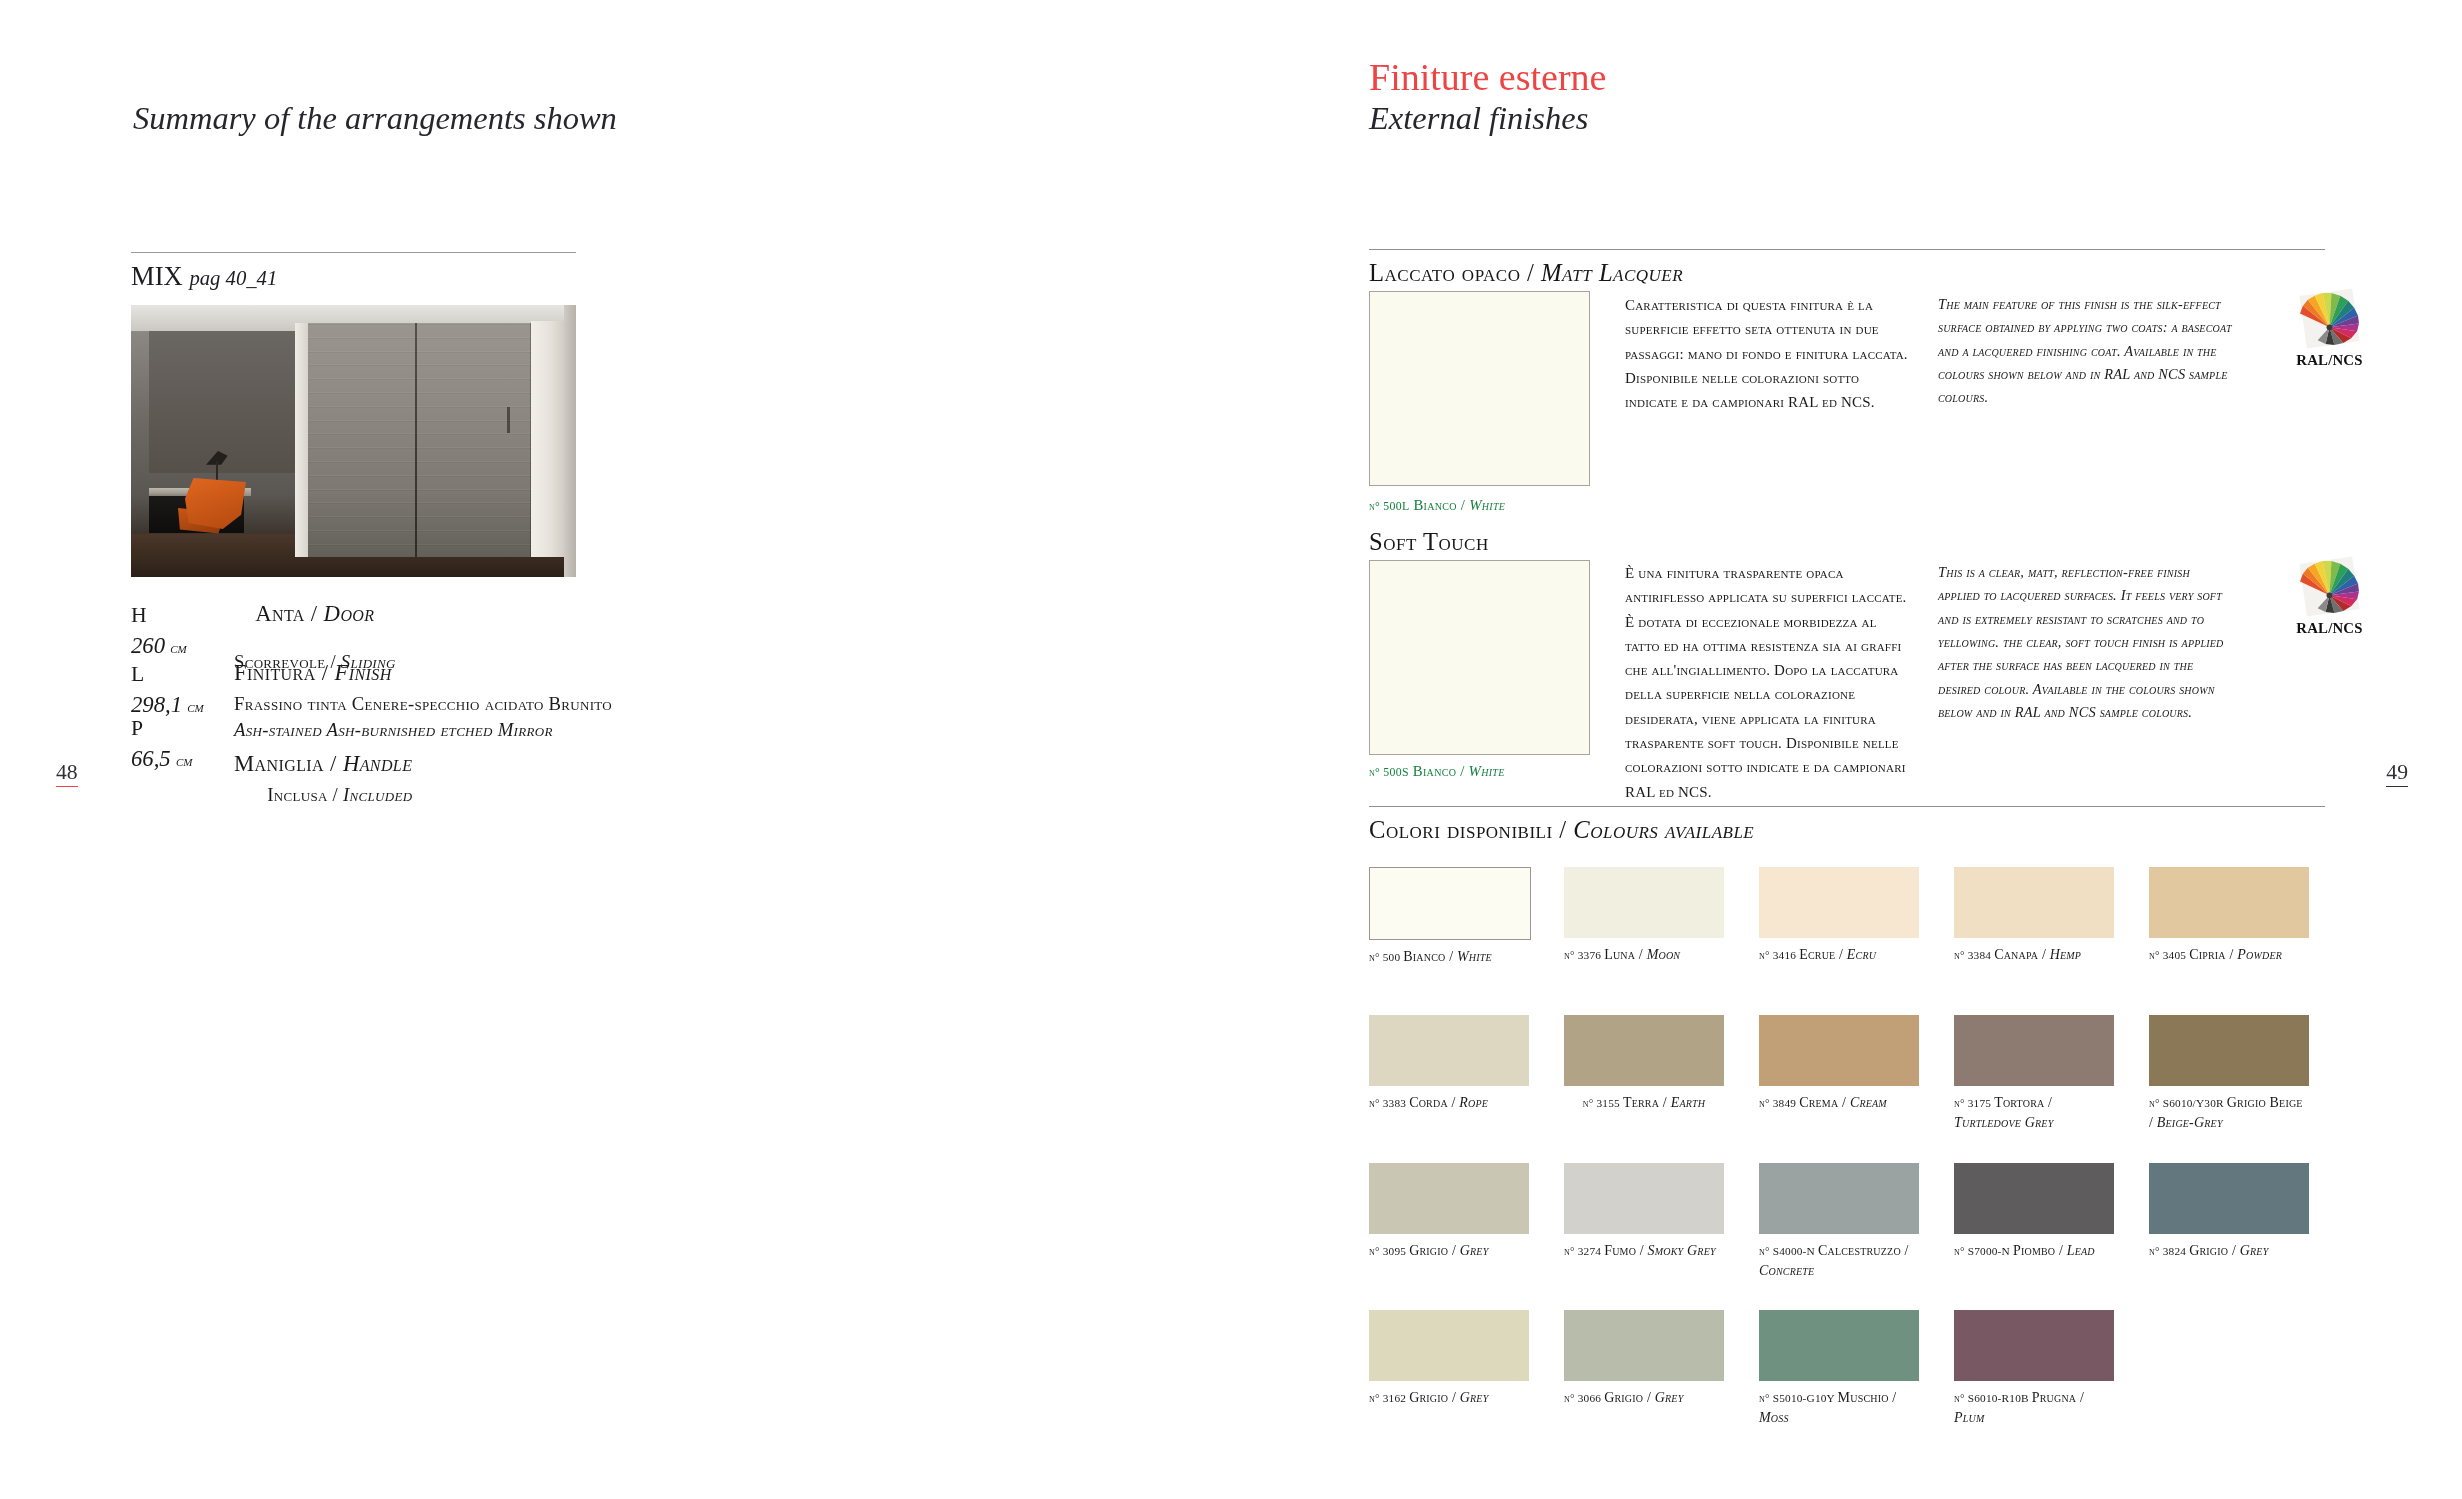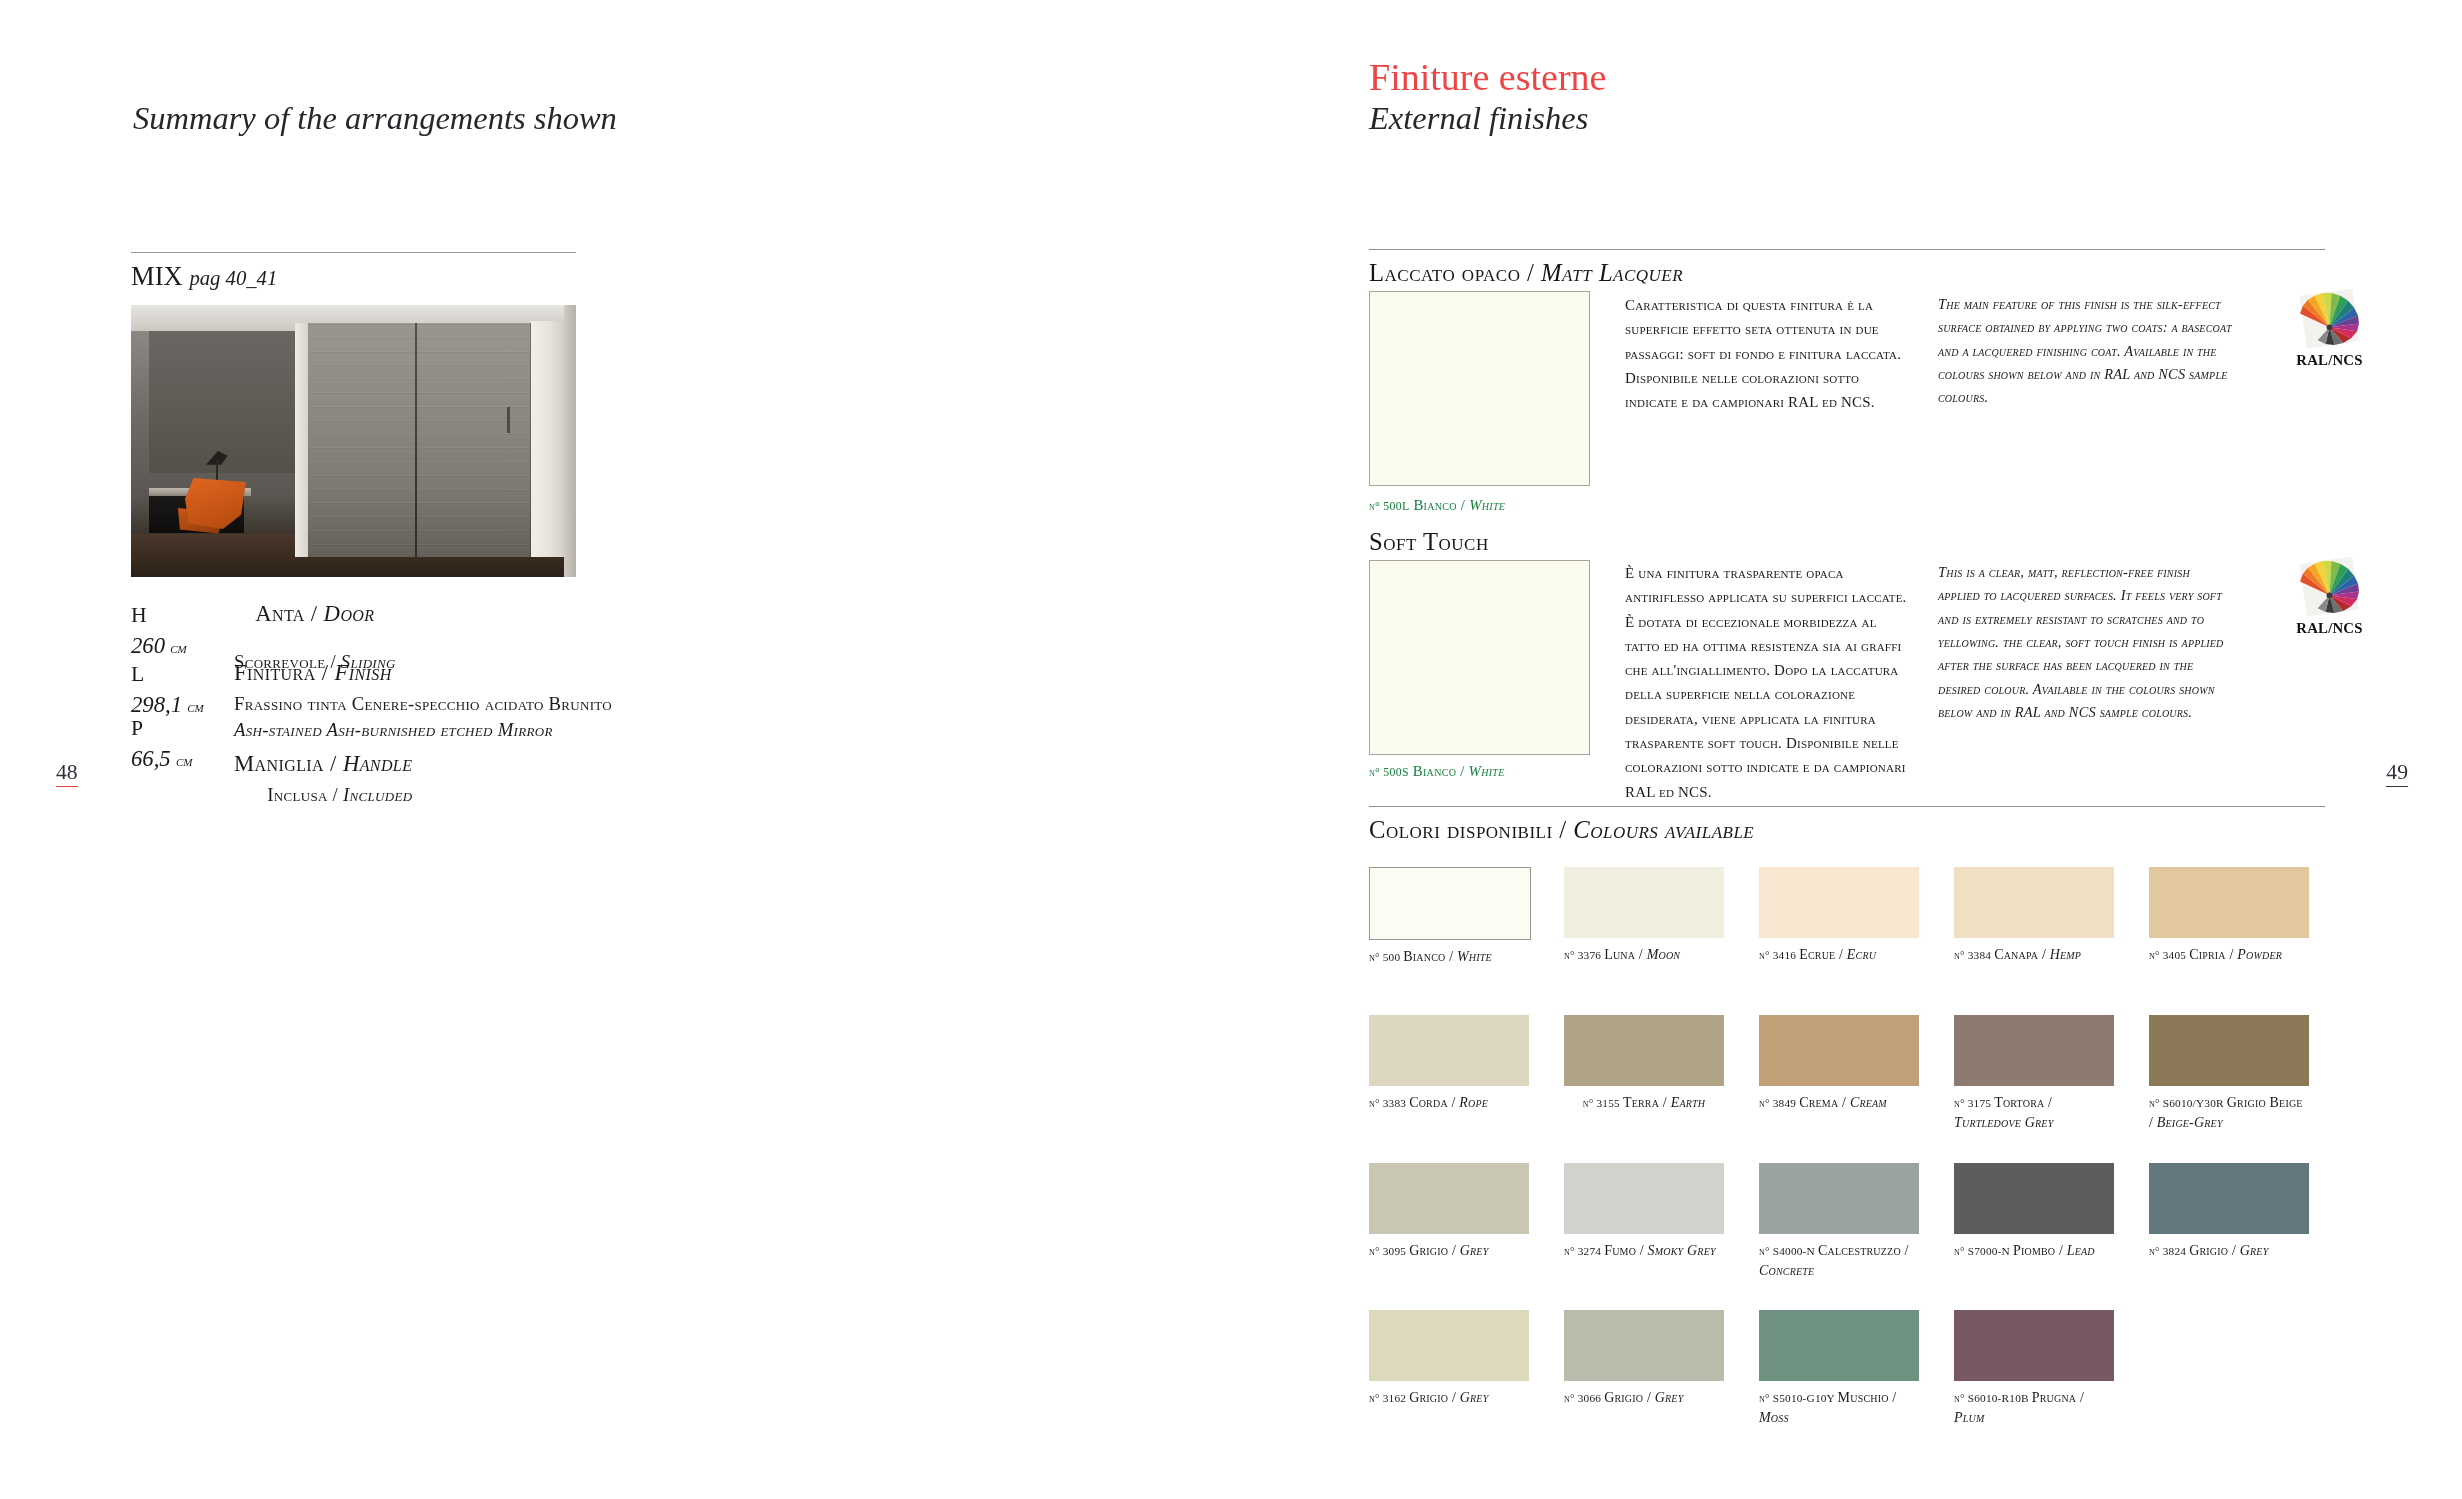--- a/index.html
+++ b/index.html
@@ -237,21 +237,21 @@
       / <em>Matt Lacquer</em>
     </div>
 
     <div class="swatch-big" id="ml-swatch" style="left: 138px; top: 291px; background: rgb(251, 250, 238);"></div>
     <div class="swatch-cap" style="left:138px;top:497px;">
       <span class="deg">n° 500L</span>
       <span>Bianco</span>
       / <em>White</em>
     </div>
 
-    <div class="col-it" style="left:394px;top:293px;">Caratteristica di questa finitura è la superficie effetto seta ottenuta in due passaggi: soft di fondo e finitura laccata. Disponibile nelle colorazioni sotto indicate e da campionari RAL ed NCS.</div>
+    <div class="col-it" style="left:394px;top:293px;">Caratteristica di questa finitura è la superficie effetto seta ottenuta in due passaggi: mano di fondo e finitura laccata. Disponibile nelle colorazioni sotto indicate e da campionari RAL ed NCS.</div>
     <div class="col-en" style="left:707px;top:293px;">The main feature of this finish is the silk-effect surface obtained by applying two coats: a basecoat and a lacquered finishing coat. Available in the colours shown below and in RAL and NCS sample colours.</div>
 
     <div class="ralncs" style="left:1056px;top:288px;">
       <div class="fan">
         <svg viewBox="0 0 62 62" width="61" height="61" aria-hidden="true">
           <rect x="4" y="4" width="54" height="54" fill="#f4f2ef" transform="rotate(-8 31 31)"></rect>
           <g transform="translate(31,40)">
             <path d="M0 0 L-30 -14 L-27 -22 L0 0 Z" fill="#e24f2a"></path>
             <path d="M0 0 L-27 -22 L-22 -28 L0 0 Z" fill="#ef7a24"></path>
             <path d="M0 0 L-22 -28 L-15 -32 L0 0 Z" fill="#f5a623"></path>

